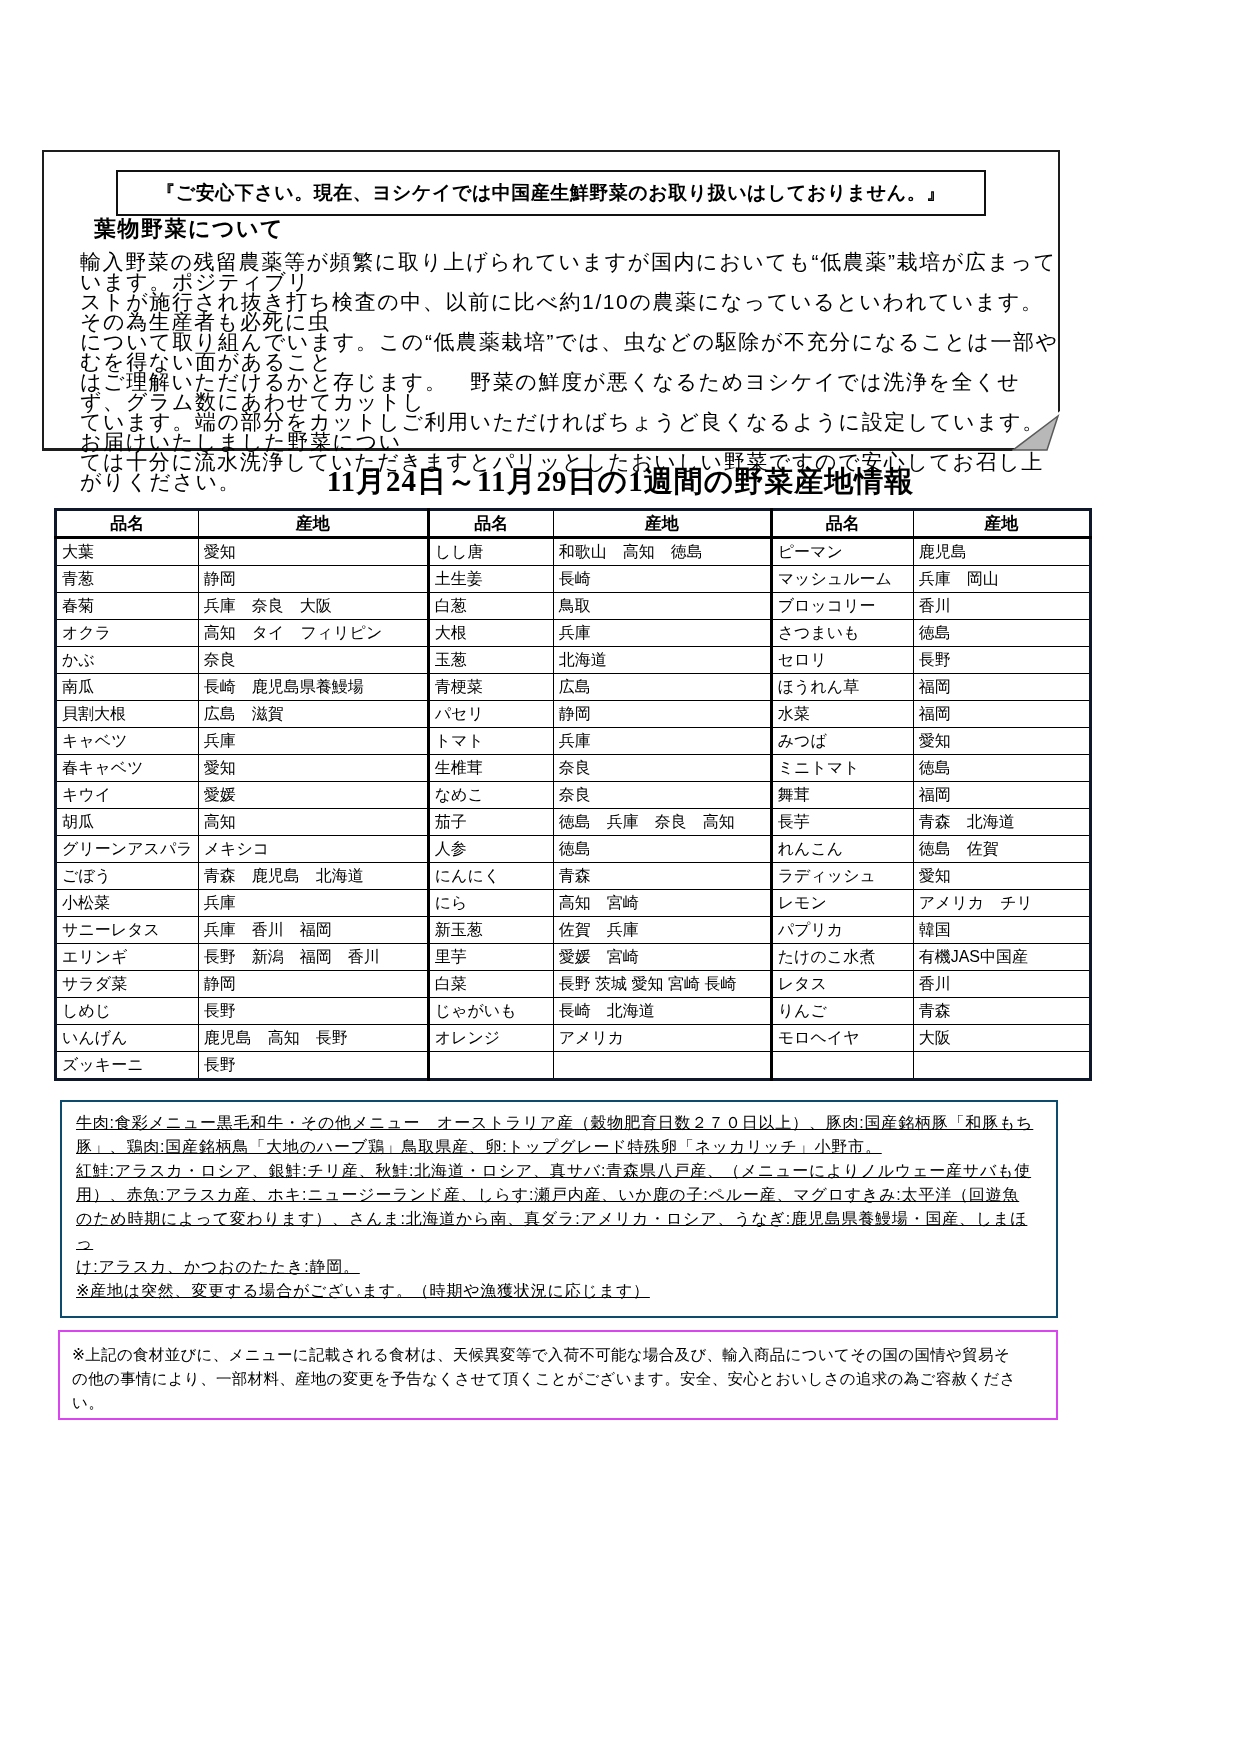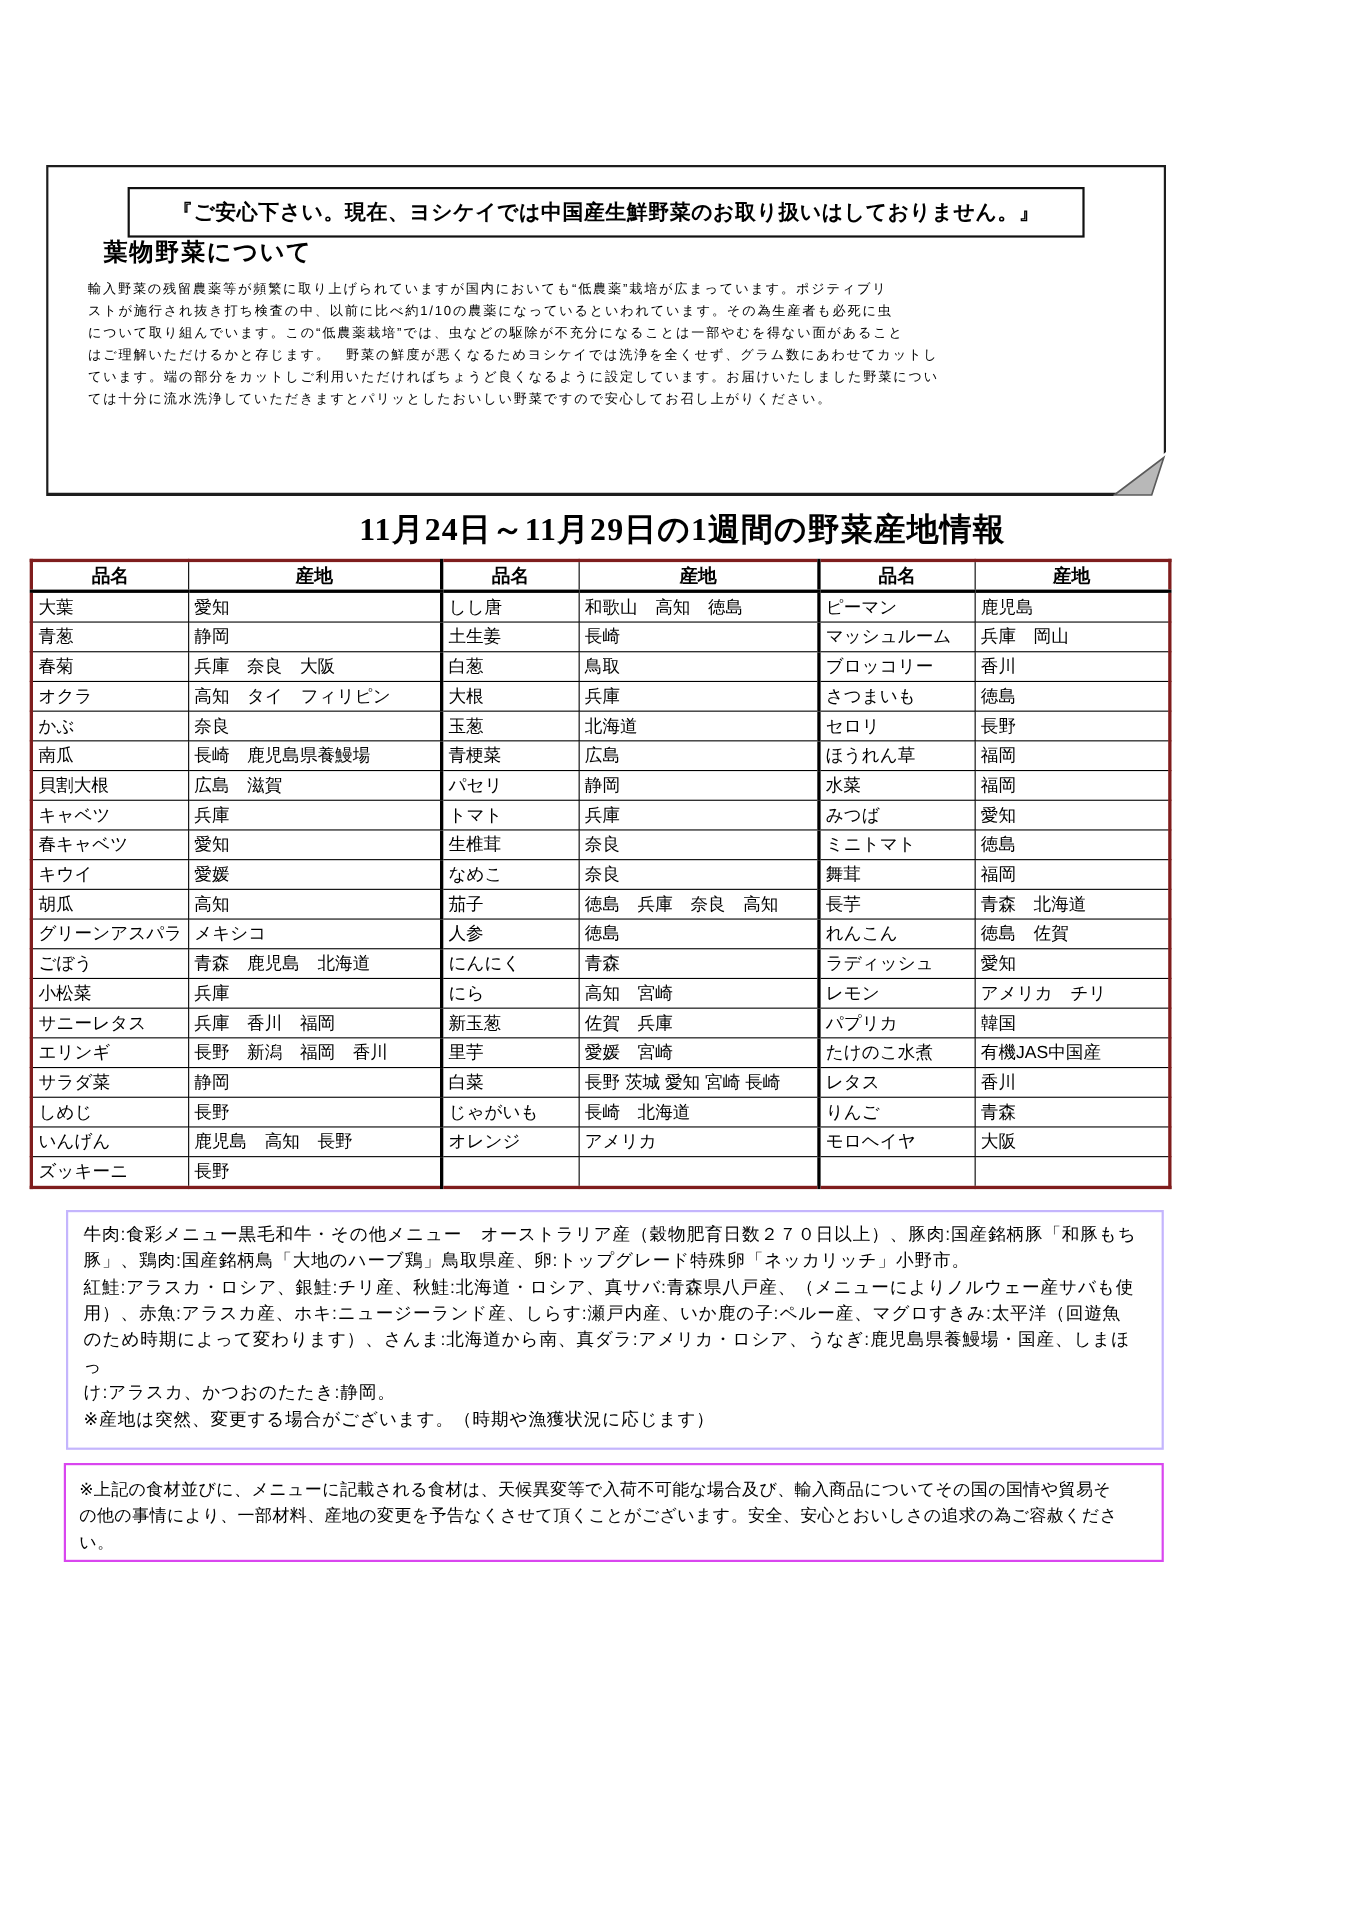--- a/index.html
+++ b/index.html
@@ -7,41 +7,41 @@
         font-family:"Liberation Sans","DejaVu Sans",sans-serif;color:#000;overflow:hidden;}
 
   
   .notice-box{position:absolute;left:42px;top:150px;width:1014px;height:296px;
               border:2px solid #1d1d1d;border-bottom-width:3px;background:#fff;}
   .headline-box{position:absolute;left:72px;top:18px;width:866px;height:42px;
                 border:2px solid #111;display:flex;align-items:center;justify-content:center;
                 font-size:19px;font-weight:bold;letter-spacing:.5px;white-space:nowrap;}
   .section-heading{position:absolute;left:50px;top:62px;margin:0;font-size:22px;
                    font-weight:bold;letter-spacing:1.5px;font-family:Liberation Serif, serif;}
-  .body-text{position:absolute;left:36px;top:100px;width:982px;margin:0;font-size:12px;
+  .body-text{position:absolute;left:36px;top:100px;width:982px;margin:0;font-size:21px;
              line-height:20px;letter-spacing:1.6px;white-space:pre-line;}
   .dogear{position:absolute;right:-2px;bottom:-3px;}
 
   
   .table-title{position:absolute;left:0;top:462px;width:100%;margin:0;text-align:center;
                font-family:"Liberation Serif","DejaVu Serif",serif;font-size:29px;
                font-weight:bold;letter-spacing:1px;}
 
   
-  .produce-table{position:absolute;left:27px;top:508px;border-collapse:collapse;
-                 table-layout:fixed;border:3px solid #7f1d1d;background:#fff;}
+  .produce-table{position:absolute;left:54px;top:508px;border-collapse:collapse;
+                 table-layout:fixed;border:3px solid #0f172a;background:#fff;}
   .produce-table th{border:1px solid #000;border-bottom:3px solid #000;font-size:17px;
                     font-weight:bold;height:25px;padding:0;text-align:center;}
   .produce-table td{border:1px solid #000;font-size:16px;height:26px;padding:0 5px;
                     white-space:nowrap;overflow:hidden;text-align:left;}
   .produce-table .gsep{border-left:3px solid #000;}
 
   
   .meat-box{position:absolute;left:60px;top:1100px;width:994px;height:214px;
-            border:2px solid #c4b5fd;background:#fff;}
+            border:2px solid #0c4a6e;background:#fff;text-decoration:underline;}
   .meat-box p{margin:9px 14px;font-size:16px;line-height:24px;letter-spacing:.8px;
               white-space:pre-line;}
   .disclaimer-box{position:absolute;left:58px;top:1330px;width:996px;height:86px;
                   border:2px solid #d946ef;background:#fff;}
   .disclaimer-box p{margin:11px 12px;font-size:15.5px;line-height:24px;letter-spacing:.3px;
                     white-space:pre-line;}
 </style>
 </head>
 <body>
 

